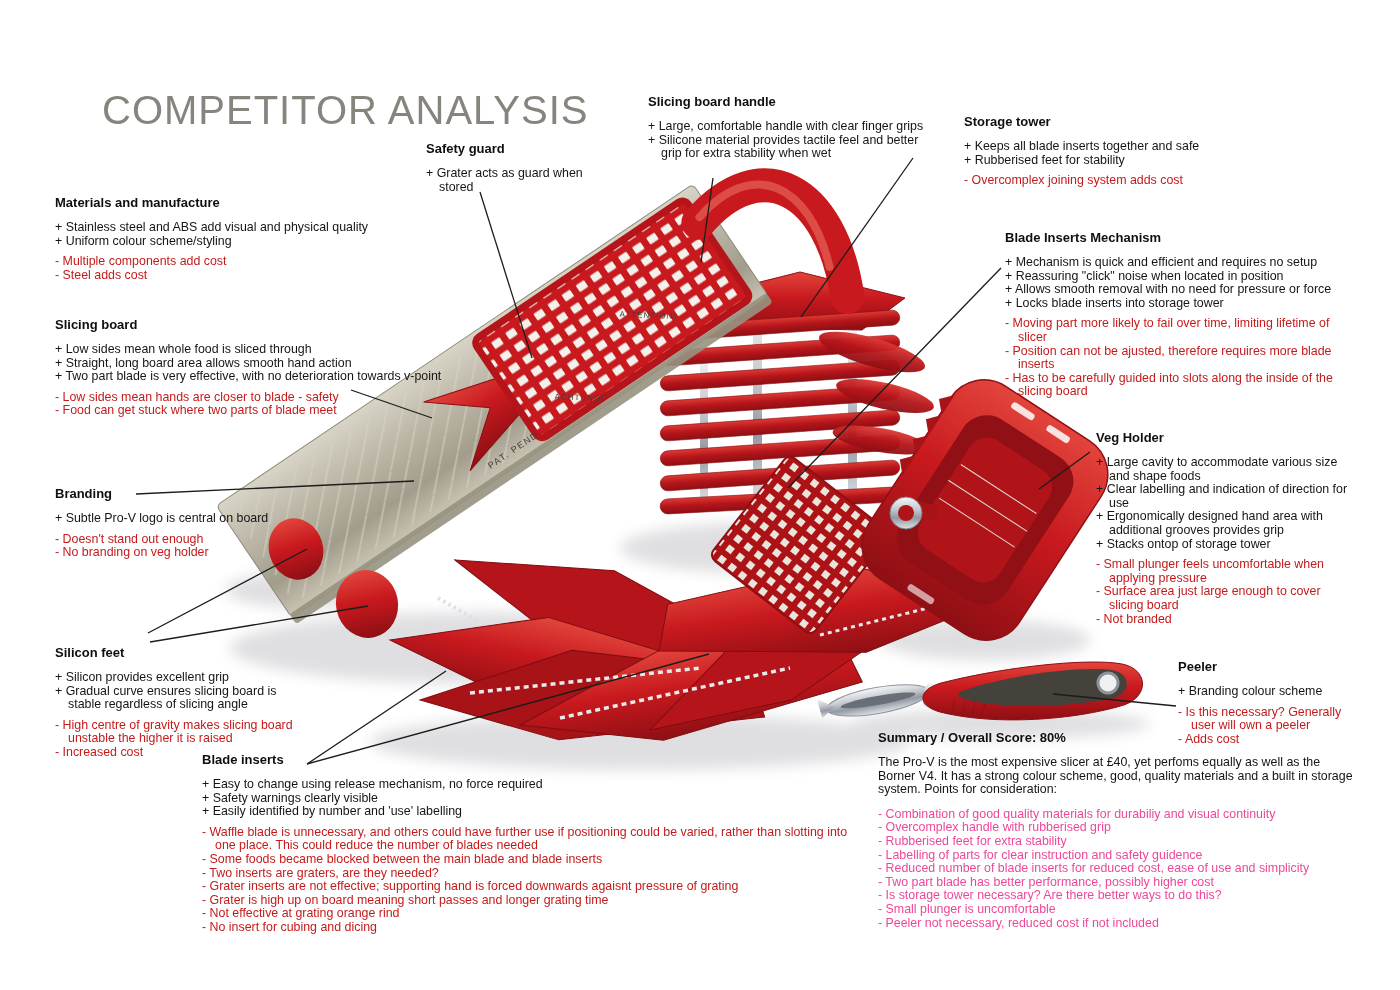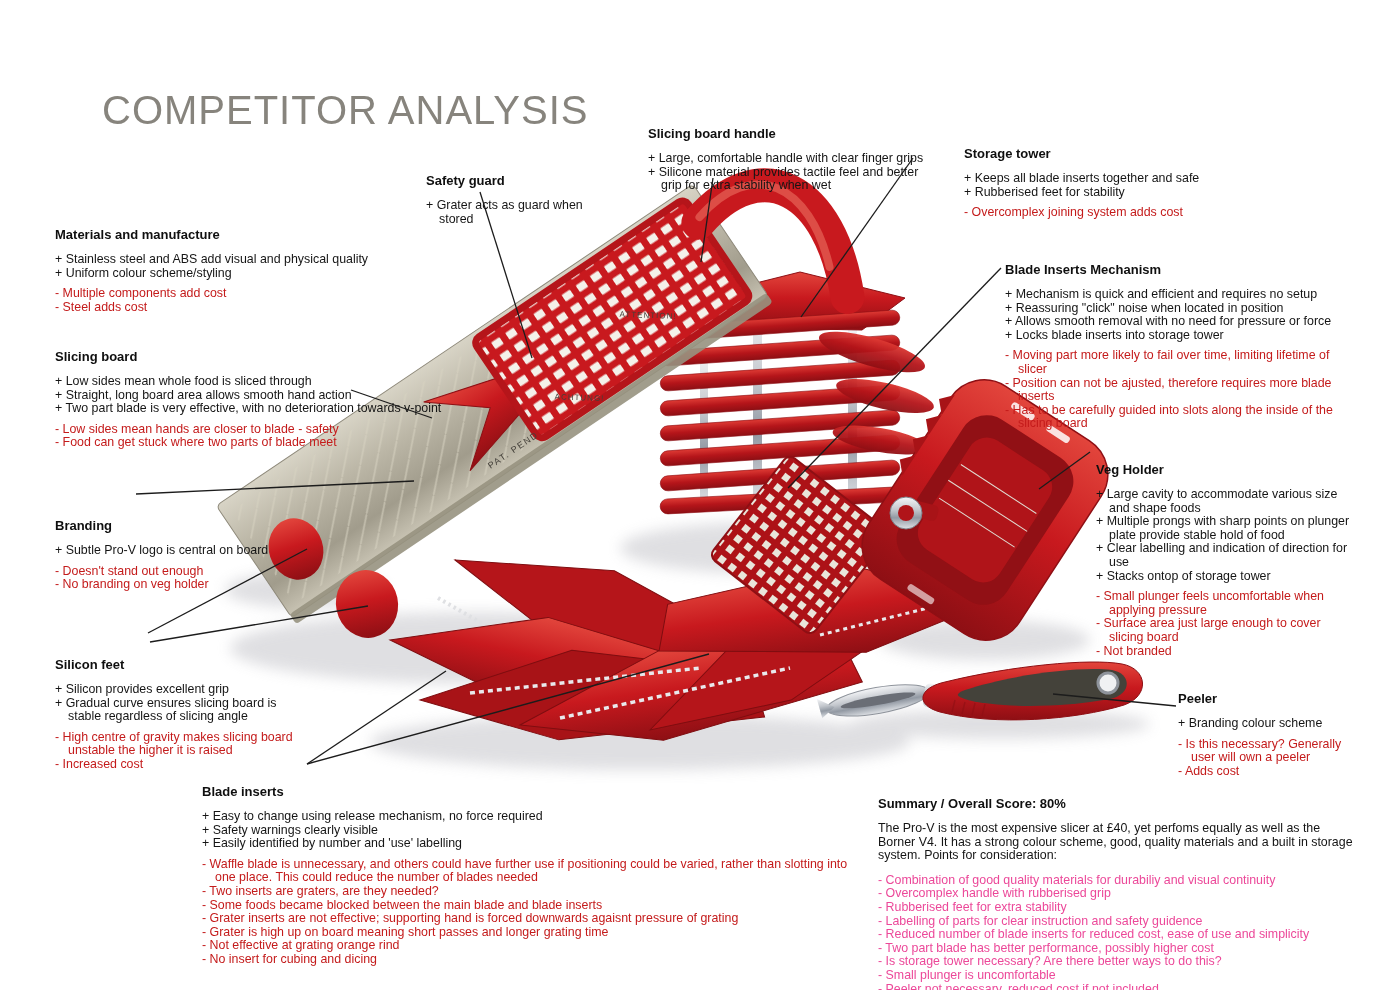--- a/index.html
+++ b/index.html
@@ -10,21 +10,21 @@
     color:#141414;
   }
   .page-title {
     position:absolute; left:102px; top:57px;
     font-size:40px; font-weight:400; letter-spacing:1px;
     color:#87847d; white-space:nowrap;margin-top:31px;
   }
   svg.photo { position:absolute; left:0; top:0; z-index:1; }
   .section {
     position:absolute; z-index:2;
-    font-size:12.4px; line-height:13.6px;margin-top:32px;
+    font-size:12.4px; line-height:13.6px;
   }
   .section h2 {
     margin:0 0 11px 0; font-size:13px; line-height:14px;
     font-weight:bold; color:#0f0f0f;
   }
   .bullet { padding-left:13px; text-indent:-13px; }
   .pros { color:#151515; }
   .cons { color:#c41b1b; margin-top:7px; }
   .points { color:#ec4899; }
   .intro { margin-bottom:11px; }
@@ -270,32 +270,32 @@
     <div class="bullets cons">
         <div class="bullet">- Doesn't stand out enough</div>
         <div class="bullet">- No branding on veg holder</div>
       </div>
   </div>
 
   <div class="section" style="left:1096px; top:431px; width:262px">
     <h2>Veg Holder</h2>
     <div class="bullets pros">
         <div class="bullet">+ Large cavity to accommodate various size and shape foods</div>
-        <div class="bullet">+ Multiple prongs with sharp points on plunger plate provide stable hold of food</div>
         <div class="bullet">+ Clear labelling and indication of direction for use</div>
+        <div class="bullet">+ Ergonomically designed hand area with additional grooves provides grip</div>
         <div class="bullet">+ Stacks ontop of storage tower</div>
       </div>
     <div class="bullets cons">
         <div class="bullet">- Small plunger feels uncomfortable when applying pressure</div>
         <div class="bullet">- Surface area just large enough to cover slicing board</div>
         <div class="bullet">- Not branded</div>
       </div>
   </div>
 
-  <div class="section" style="left:55px; top:626px; width:250px">
+  <div class="section" style="left:55px; top:646px; width:250px">
     <h2>Silicon feet</h2>
     <div class="bullets pros">
         <div class="bullet">+ Silicon provides excellent grip</div>
         <div class="bullet">+ Gradual curve ensures slicing board is stable regardless of slicing angle</div>
       </div>
     <div class="bullets cons">
         <div class="bullet">- High centre of gravity makes slicing board unstable the higher it is raised</div>
         <div class="bullet">- Increased cost</div>
       </div>
   </div>
@@ -313,30 +313,30 @@
 
   <div class="section" style="left:202px; top:753px; width:648px">
     <h2>Blade inserts</h2>
     <div class="bullets pros">
         <div class="bullet">+ Easy to change using release mechanism, no force required</div>
         <div class="bullet">+ Safety warnings clearly visible</div>
         <div class="bullet">+ Easily identified by number and 'use' labelling</div>
       </div>
     <div class="bullets cons">
         <div class="bullet">- Waffle blade is unnecessary, and others could have further use if positioning could be varied, rather than slotting into one place. This could reduce the number of blades needed</div>
+        <div class="bullet">- Some foods became blocked between the main blade and blade inserts</div>
         <div class="bullet">- Two inserts are graters, are they needed?</div>
-        <div class="bullet">- Some foods became blocked between the main blade and blade inserts</div>
         <div class="bullet">- Grater inserts are not effective; supporting hand is forced downwards agaisnt pressure of grating</div>
         <div class="bullet">- Grater is high up on board meaning short passes and longer grating time</div>
         <div class="bullet">- Not effective at grating orange rind</div>
         <div class="bullet">- No insert for cubing and dicing</div>
       </div>
   </div>
 
-  <div class="section" style="left:878px; top:765px; width:478px">
+  <div class="section" style="left:878px; top:731px; width:478px">
     <h2>Summary / Overall Score: 80%</h2>
     <div class="intro">The Pro-V is the most expensive slicer at £40, yet perfoms equally as well as the Borner V4. It has a strong colour scheme, good, quality materials and a built in storage system. Points for consideration:</div>
     <div class="bullets points">
         <div class="bullet">- Combination of good quality materials for durabiliy and visual continuity</div>
         <div class="bullet">- Overcomplex handle with rubberised grip</div>
         <div class="bullet">- Rubberised feet for extra stability</div>
         <div class="bullet">- Labelling of parts for clear instruction and safety guidence</div>
         <div class="bullet">- Reduced number of blade inserts for reduced cost, ease of use and simplicity</div>
         <div class="bullet">- Two part blade has better performance, possibly higher cost</div>
         <div class="bullet">- Is storage tower necessary? Are there better ways to do this?</div>

